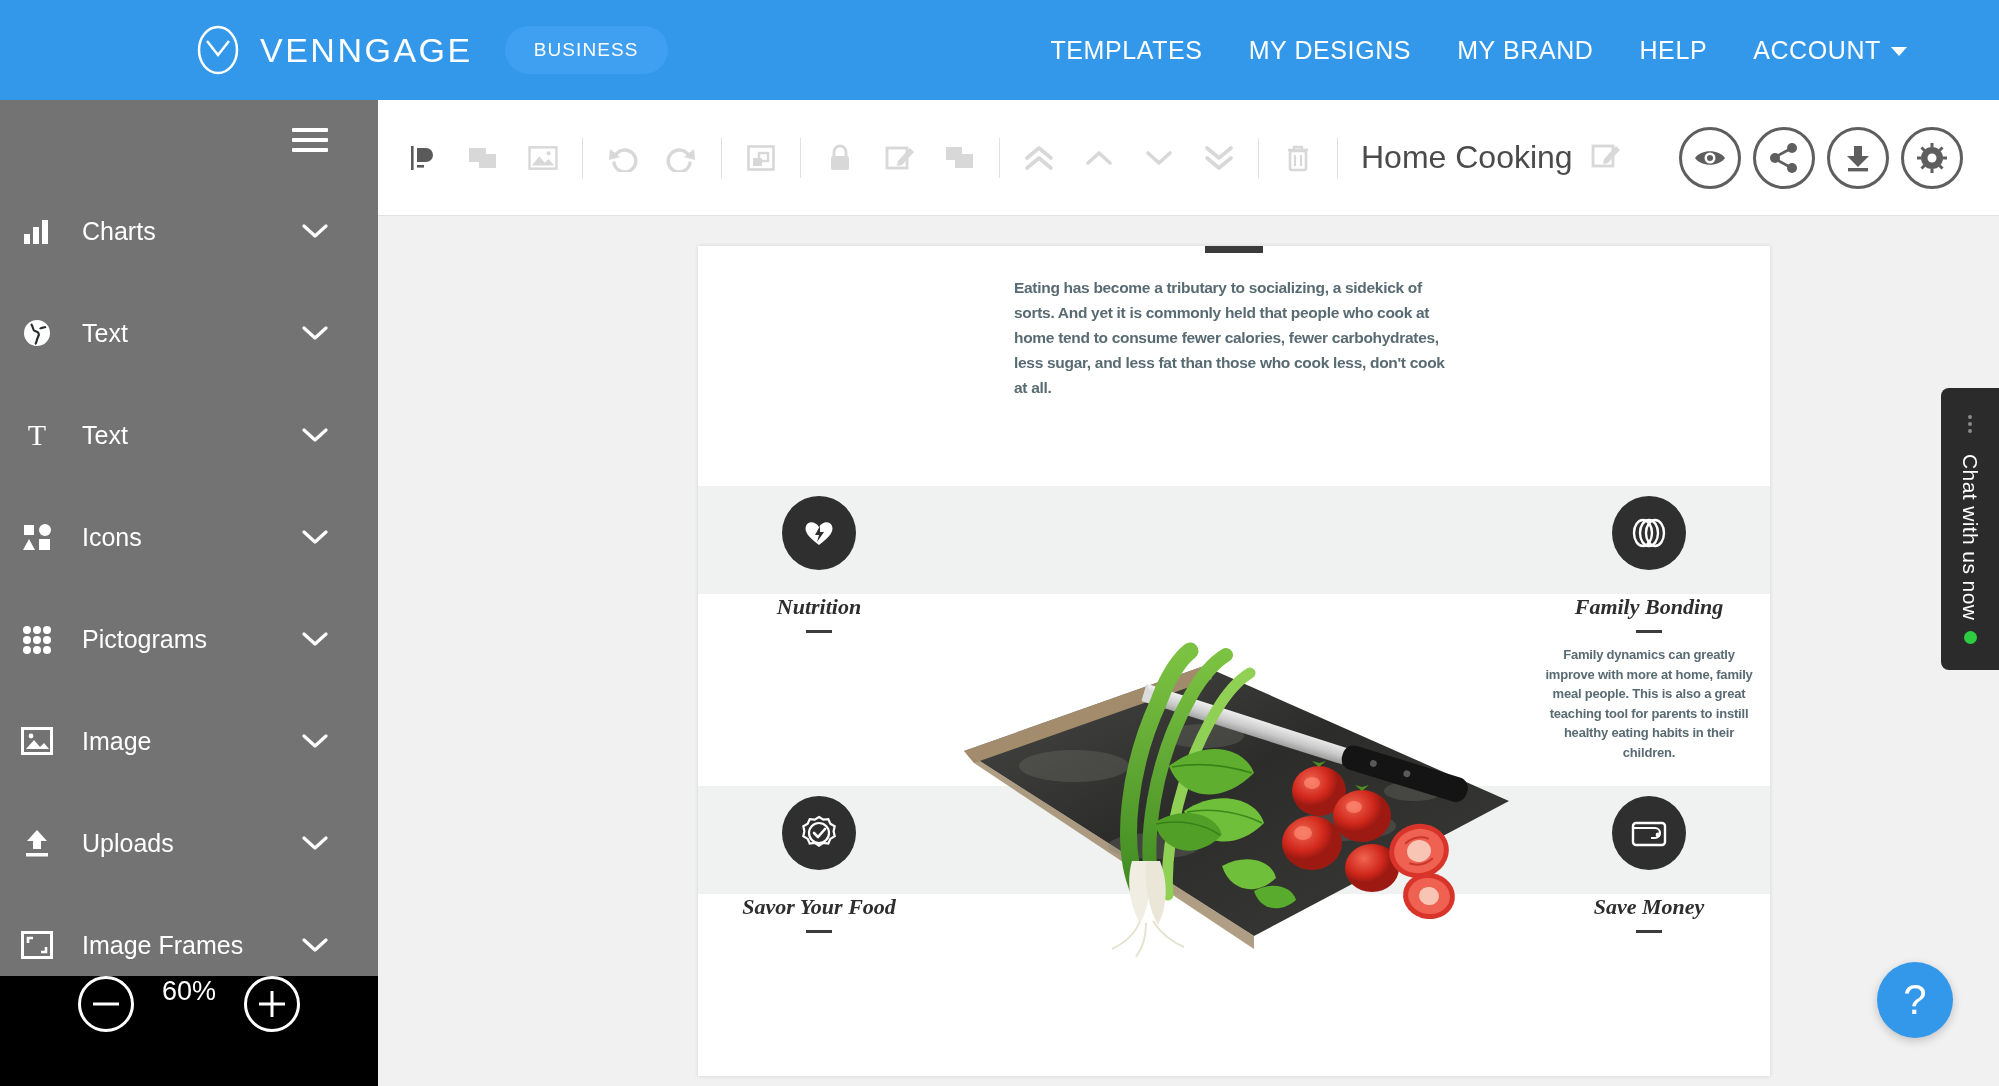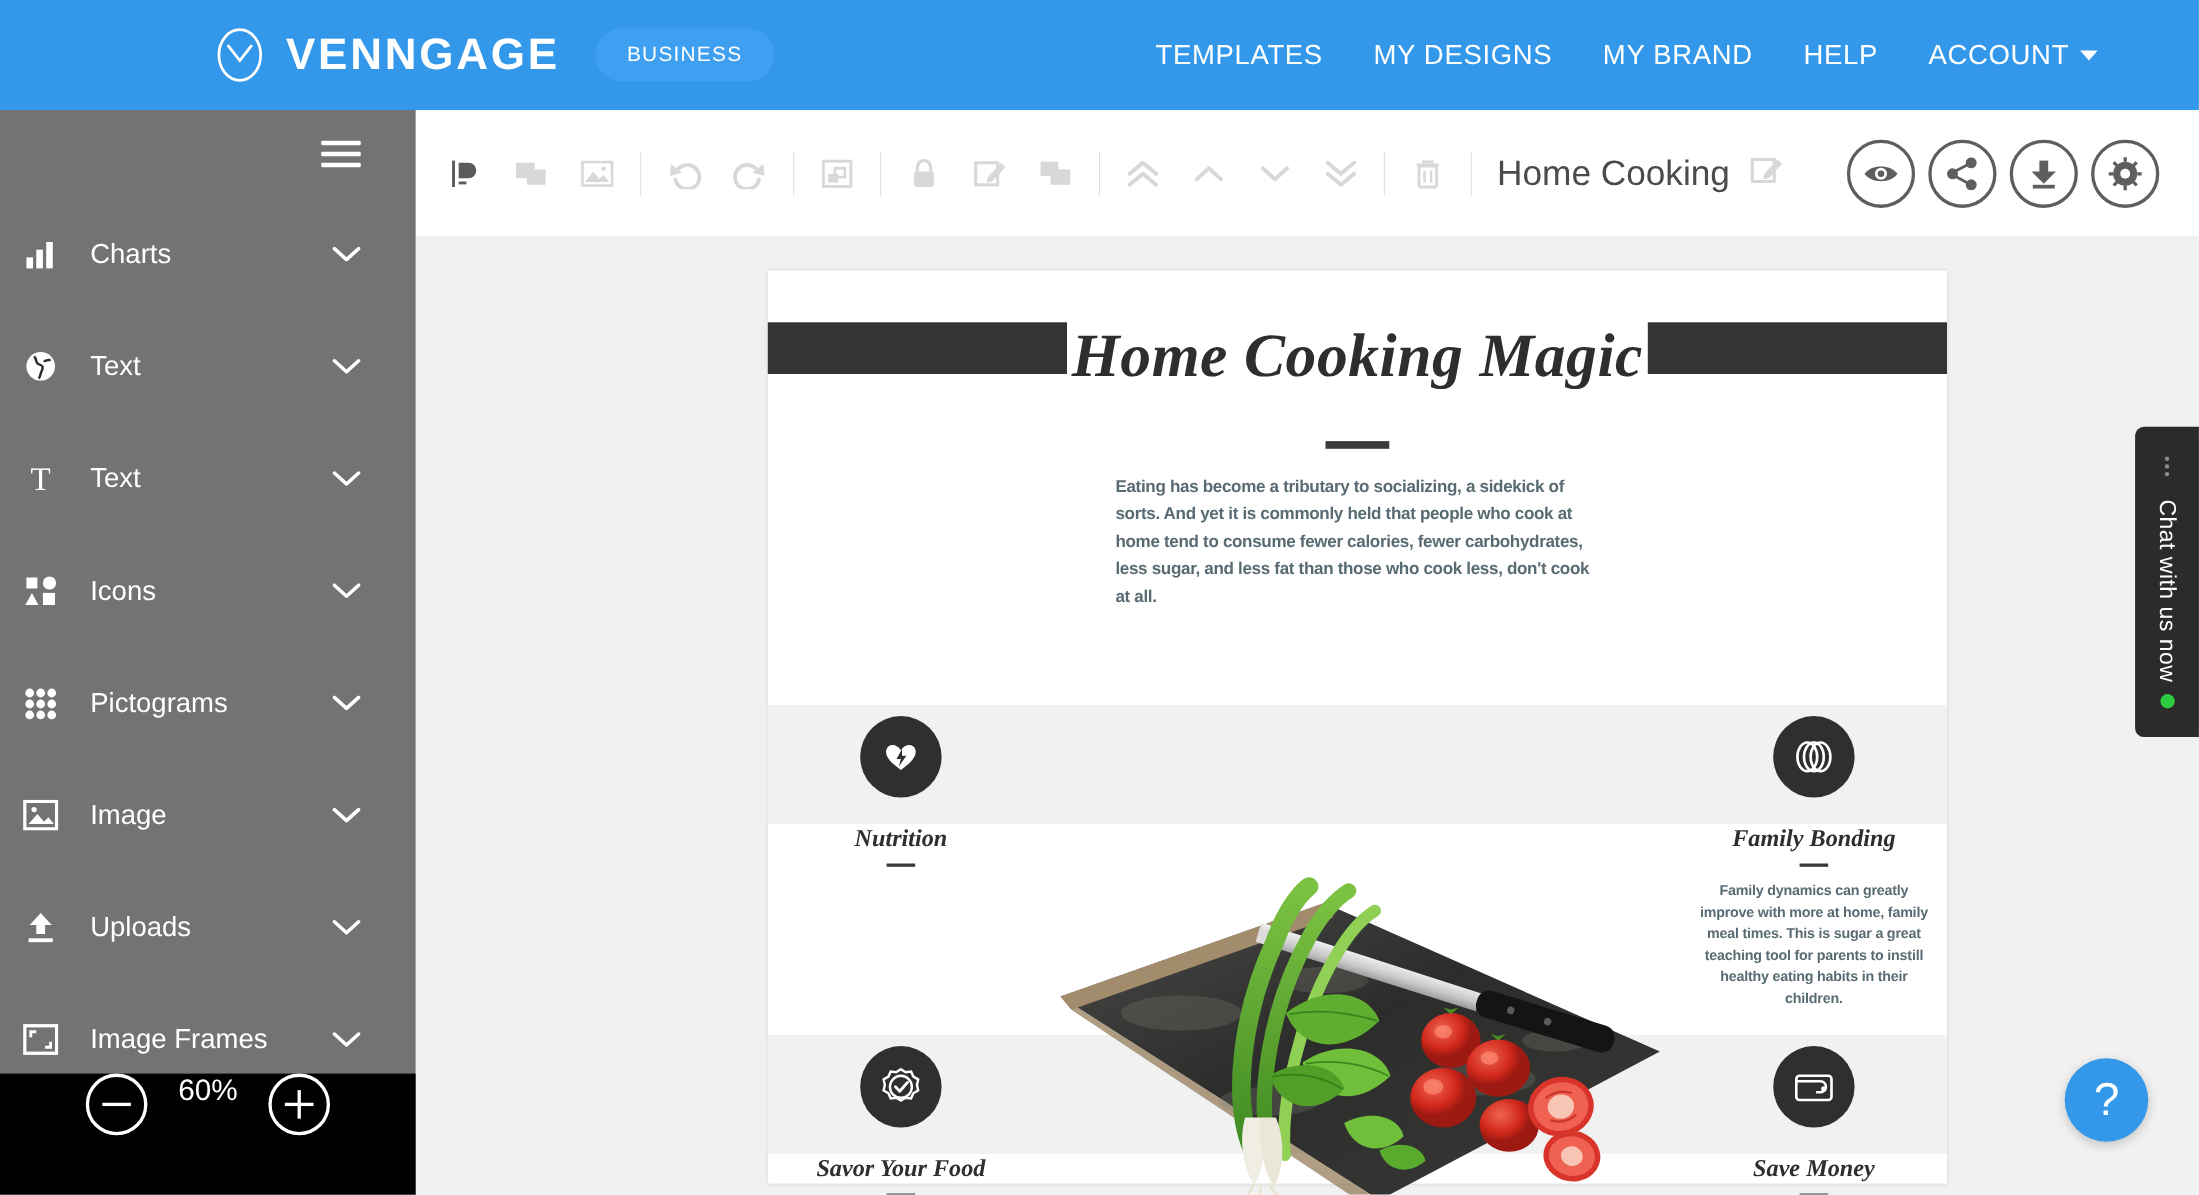--- a/index.html
+++ b/index.html
@@ -16,22 +16,22 @@
     width: 1999px; height: 100px;
     background: #3498ea;
     display: flex; align-items: center;
   }
   #brand-group {
     display: flex; align-items: center;
     margin-left: 192px;
   }
   #venn-logo { width: 52px; height: 52px; flex: 0 0 52px; }
   #brand-name {
-    color: #ffffff; font-size: 40px; letter-spacing: 2.5px;
-    margin-left: 16px; font-weight: 700;
+    color: #ffffff; font-size: 34px; letter-spacing: 2.5px;
+    margin-left: 16px; font-weight: 400;
   }
   #business-pill {
     margin-left: 32px;
     background: #3f9ff0;
     border-radius: 26px;
     padding: 13px 29px;
     color: #ffffff; font-size: 19px; letter-spacing: 1.1px;
   }
   #nav-links {
     margin-left: auto; margin-right: 92px;
@@ -546,25 +546,20 @@
             <path d="M16 1 v4 M16 27 v4 M1 16 h4 M27 16 h4 M5.5 5.5 l3 3 M23.5 23.5 l3 3 M26.5 5.5 l-3 3 M8.5 23.5 l-3 3"></path>
           </g>
         </svg>
     </div>
   </div>
 </div>
 
 <div id="canvas-area">
   <div id="page">
 
-    <div id="ig-header">
-      <div class="hdr-bar left"></div>
-      <div class="hdr-bar right"></div>
-      <div id="ig-title">Home Cooking Magic</div>
-    </div>
 
     <div id="hdr-rule"></div>
     <div id="ig-intro">Eating has become a tributary to socializing, a sidekick of sorts. And yet it is commonly held that people who cook at home tend to consume fewer calories, fewer carbohydrates, less sugar, and less fat than those who cook less, don't cook at all.</div>
 
     <div id="ig-body">
       <div class="band" id="band-top"></div>
       <div class="band" id="band-bot"></div>
 
       <svg id="photo" viewBox="0 0 560 400">
         <defs>
@@ -679,21 +674,21 @@
           <svg width="40" height="36" viewBox="0 0 40 36">
               <g fill="none" stroke="#fff" stroke-width="2.4">
                 <ellipse cx="14" cy="18" rx="9" ry="13"></ellipse>
                 <ellipse cx="20" cy="18" rx="9" ry="13"></ellipse>
                 <ellipse cx="26" cy="18" rx="9" ry="13"></ellipse>
               </g>
             </svg>
         </div>
         <div class="quad-title">Family Bonding</div>
         <div class="quad-rule"></div>
-        <div class="quad-text">Family dynamics can greatly improve with more at home, family meal times. This is sugar a great teaching tool for parents to instill healthy eating habits in their children.</div>
+        <div class="quad-text">Family dynamics can greatly improve with more at home, family meal people. This is also a great teaching tool for parents to instill healthy eating habits in their children.</div>
       </div>
 
       <div class="quad bl">
         <div class="quad-icon">
           <svg width="40" height="40" viewBox="0 0 40 40">
               <g fill="none" stroke="#fff" stroke-width="2.2">
                 <path d="M20 4 l4.3 2.7 l5-.6 l2 4.6 l4.4 2.6 l-1.1 5 l1.1 5 l-4.4 2.6 l-2 4.6 l-5 -.6 l-4.3 2.7 l-4.3 -2.7 l-5 .6 l-2 -4.6 l-4.4 -2.6 l1.1 -5 l-1.1 -5 l4.4 -2.6 l2 -4.6 l5 .6 Z"></path>
                 <circle cx="20" cy="20" r="10"></circle>
               </g>
               <path d="M15 20 l4 4 l7 -8" fill="none" stroke="#fff" stroke-width="2.6" stroke-linecap="round" stroke-linejoin="round"></path>

